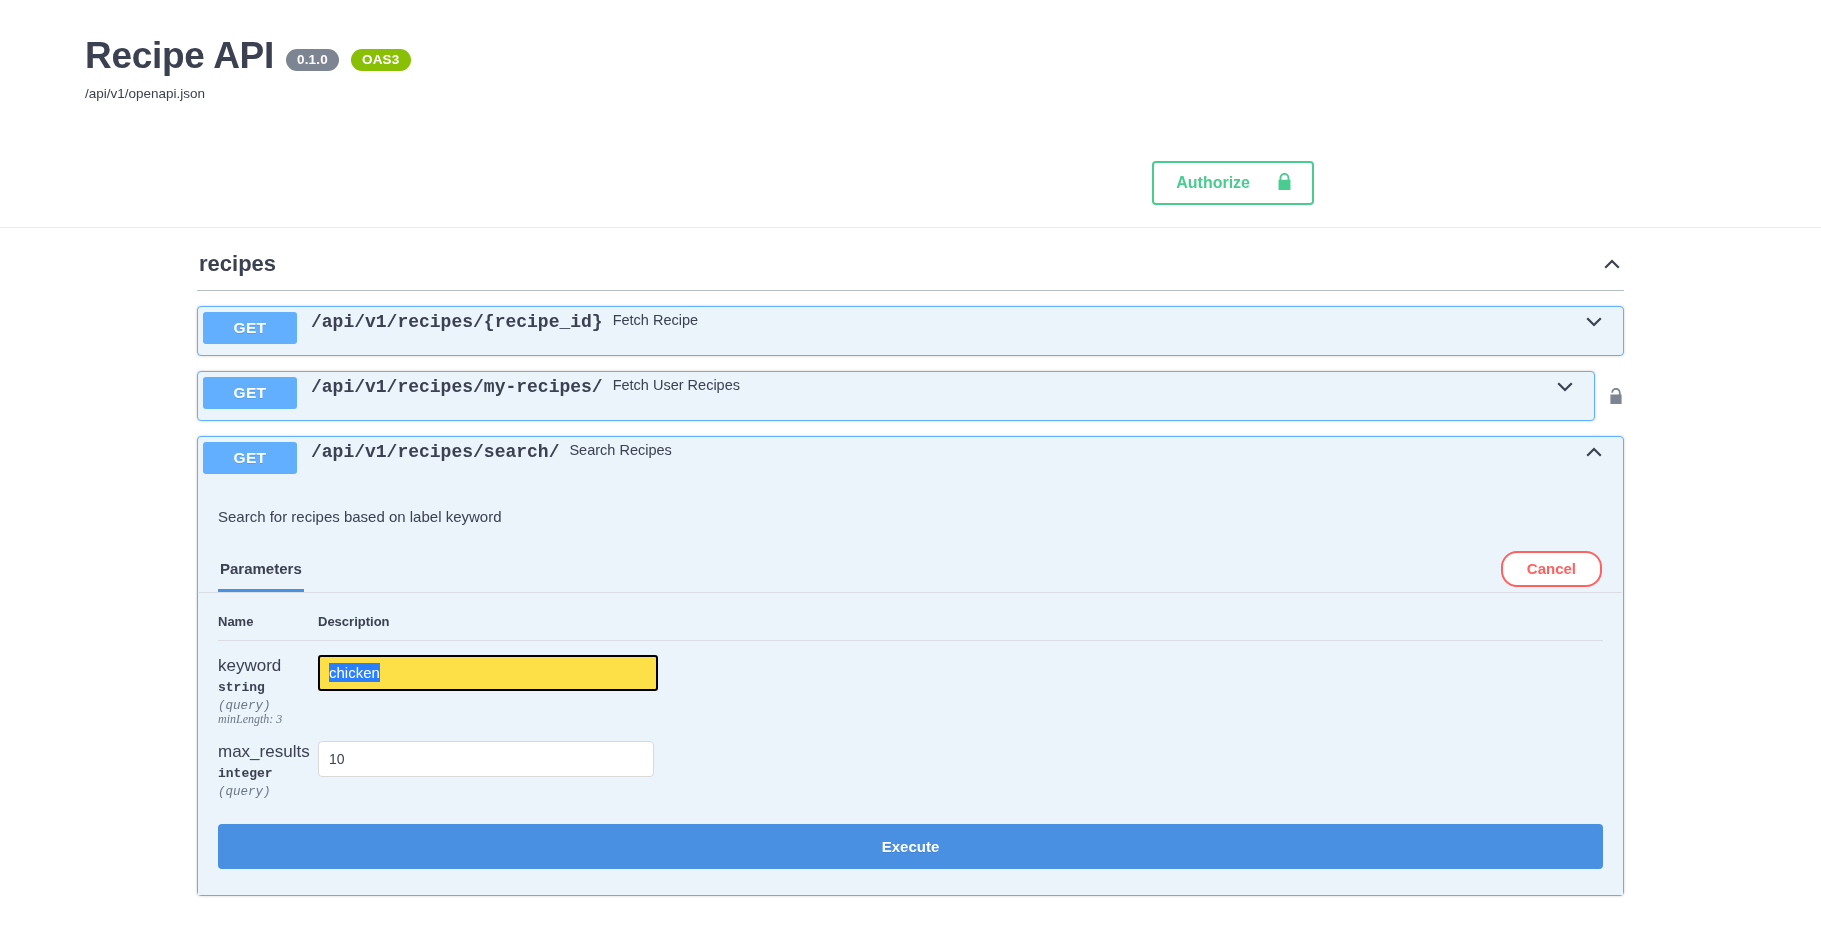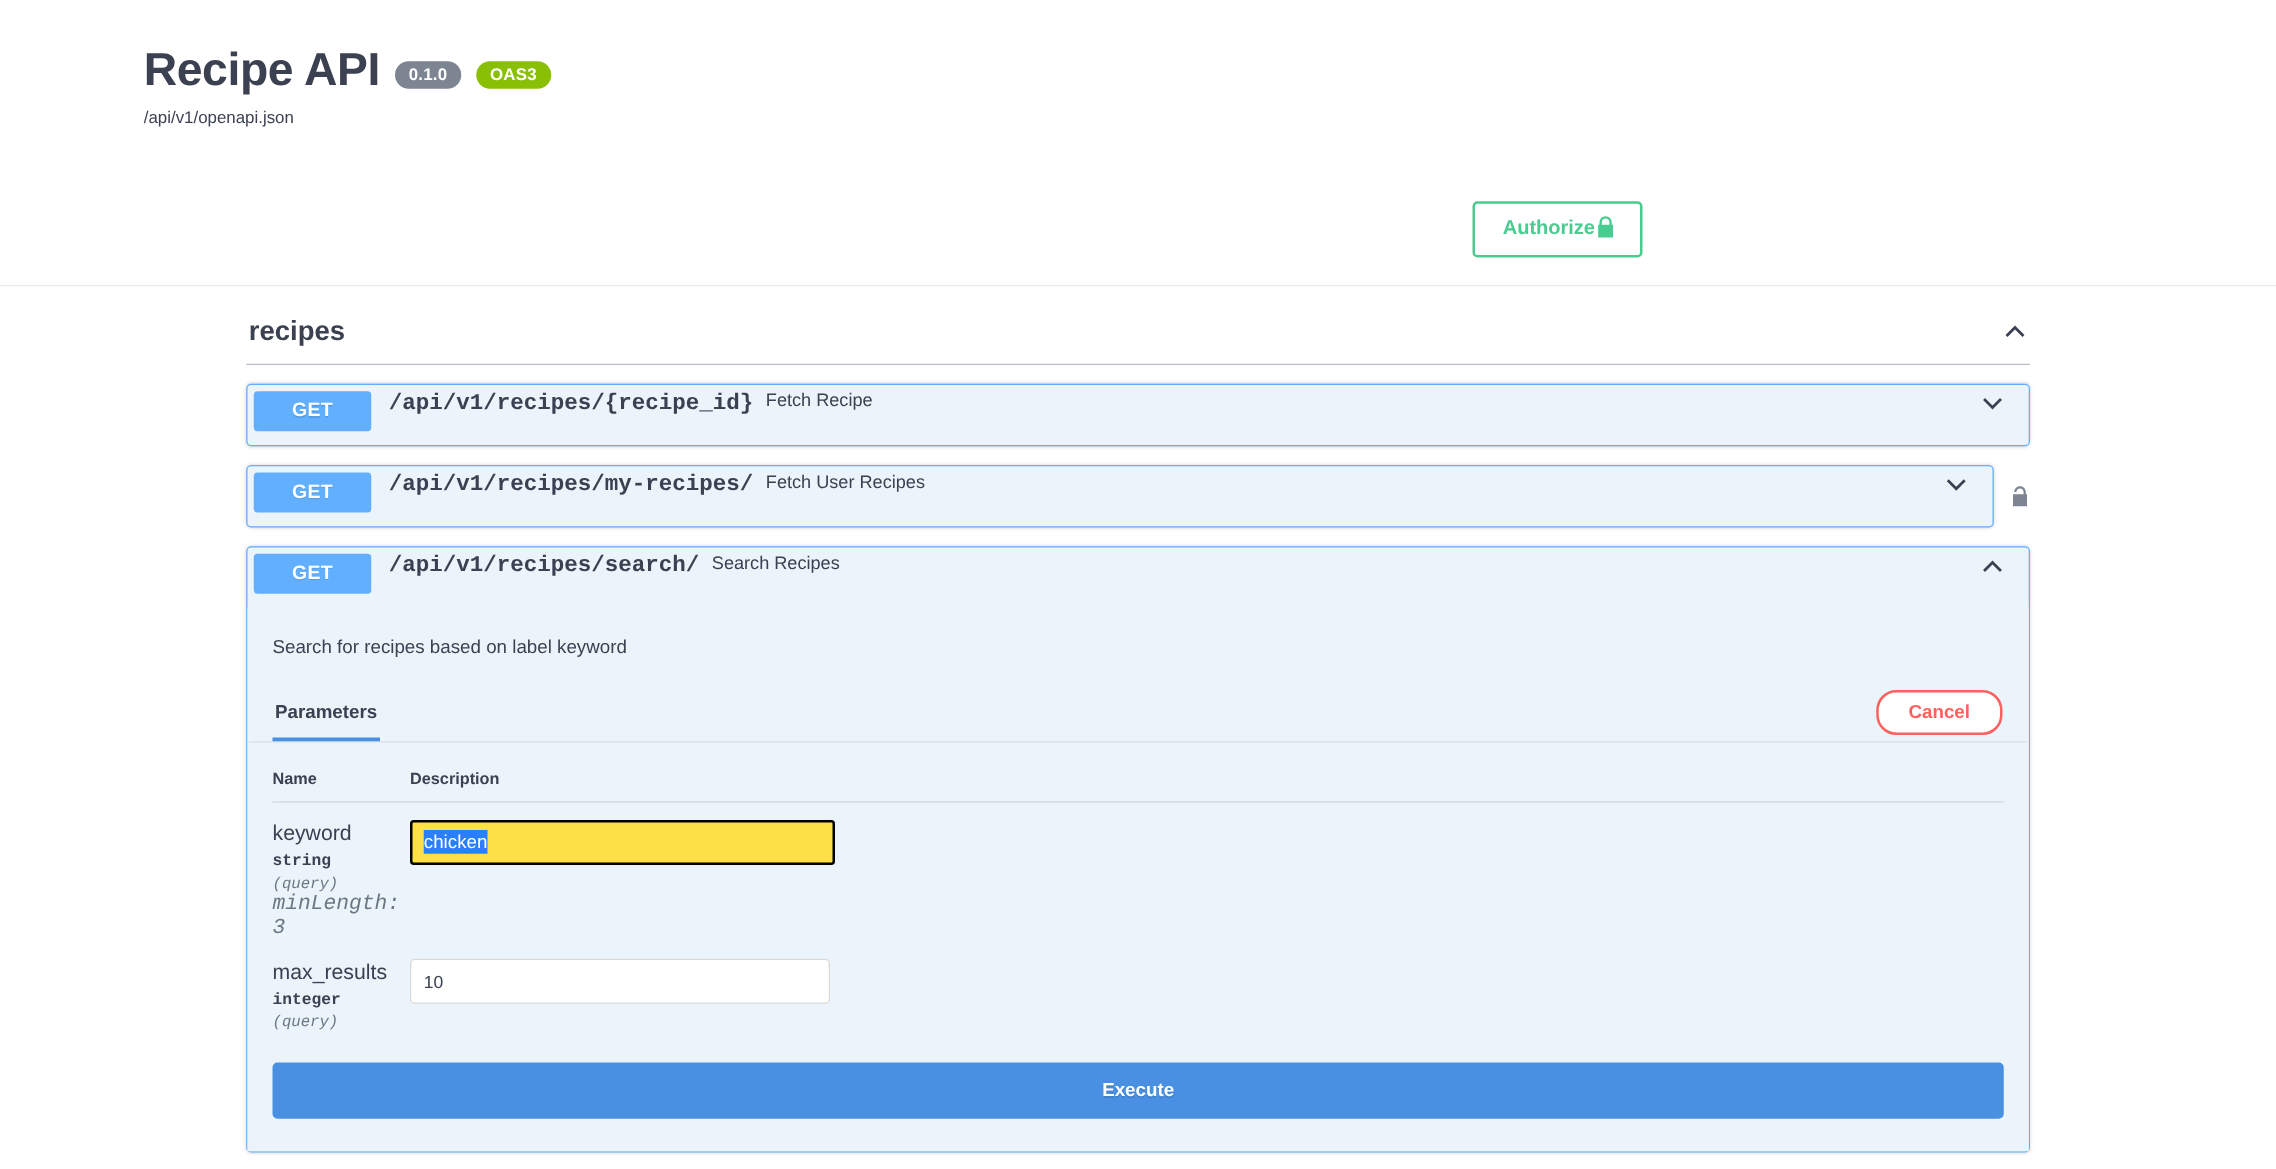--- a/index.html
+++ b/index.html
@@ -7,21 +7,21 @@
     margin: 0; padding: 0;
     width: 1821px; height: 935px;
     background: #ffffff;
     font-family: "Liberation Sans", sans-serif;
     overflow: hidden;
   }
   .page { width: 1821px; height: 935px; position: relative; background:#fff; }
 
   
   .topbar { padding: 36px 0 0 0; }
-  .info-block { padding-left: 115px; }
+  .info-block { padding-left: 85px; }
   .title-row { display: flex; align-items: center; }
   .api-title {
     font-size: 37px;
     font-weight: bold;
     color: #3b4151;
     letter-spacing: -0.3px;
     line-height: 1.1;
   }
   .badge {
     display: inline-block;
@@ -48,20 +48,21 @@
 
   .auth-wrap {
     display: flex;
     justify-content: flex-end;
     padding-right: 507px;
     margin-top: 60px;
   }
   .authorize-btn {
     display: inline-flex;
     align-items: center;
+    gap: 26px;
     border: 2px solid #49cc90;
     background: #ffffff;
     color: #49cc90;
     font-size: 16px;
     font-weight: bold;
     border-radius: 4px;
     padding: 9px 19px 9px 22px;
     cursor: pointer;
     font-family: "Liberation Sans", sans-serif;
     line-height: 1;
@@ -210,22 +211,22 @@
     margin-top: 4px;
   }
   .p-in {
     font-family: "Liberation Mono", monospace;
     font-size: 12.5px;
     font-style: italic;
     color: #6b7884;
     margin-top: 4px;
   }
   .p-constraint {
-    font-family: Liberation Mono, monospace;
-    font-size: 17px;
+    font-family: Liberation Serif, serif;
+    font-size: 12px;
     font-style: italic;
     color: #6b7884;
     line-height: 1.15;
   }
   .p-input {
     width: 336px;
     height: 36px;
     font-size: 14px;
     color: #3b4151;
     font-family: "Liberation Sans", sans-serif;

